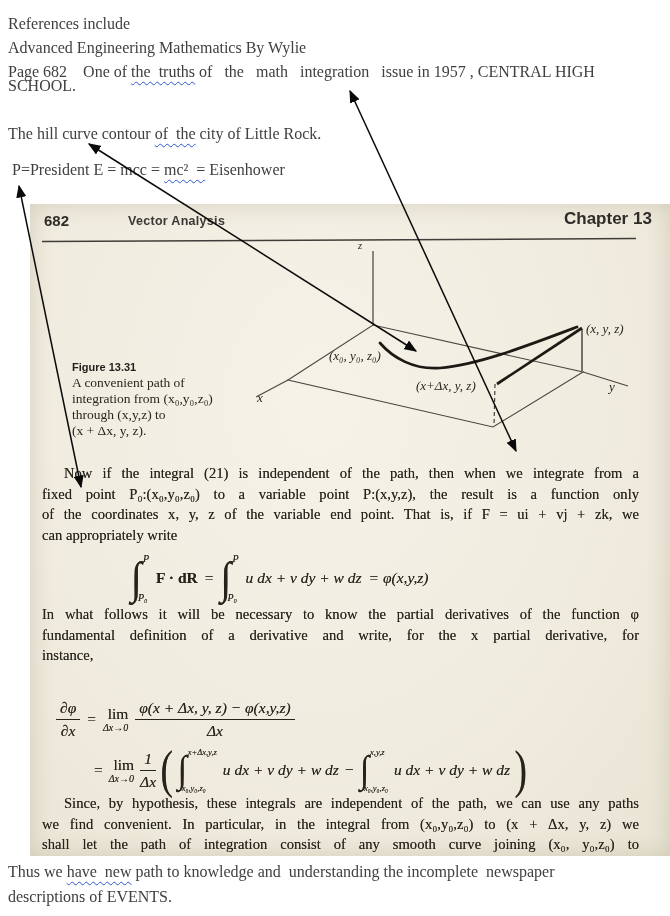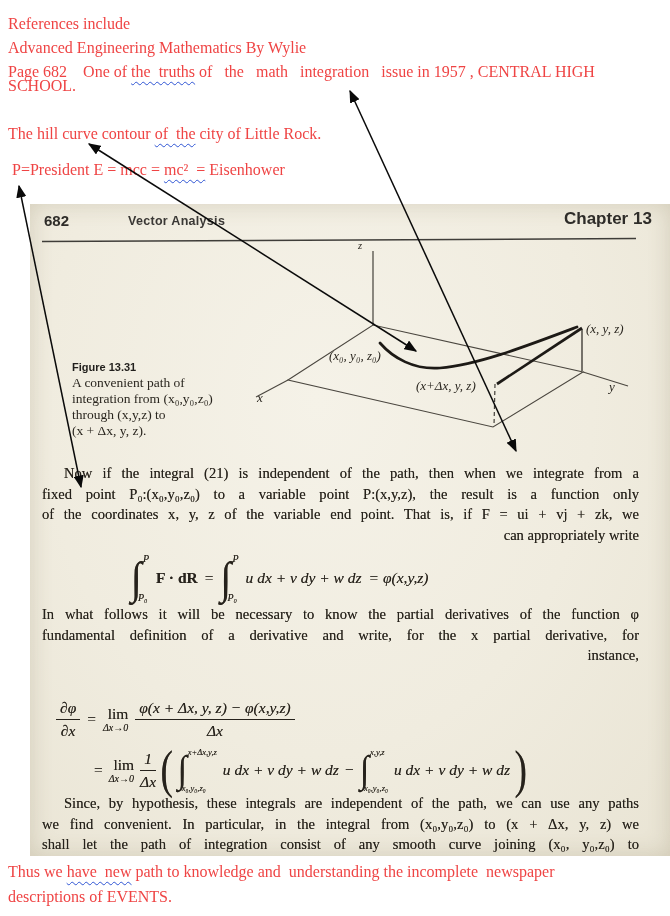--- a/index.html
+++ b/index.html
@@ -1,34 +1,34 @@
 <!DOCTYPE html>
 <html><head>
 <meta charset="utf-8">
 <style>
   html,body{margin:0;padding:0;}
   body{width:670px;height:916px;position:relative;background:#ffffff;
        font-family:"Liberation Serif",serif;color:#000;overflow:hidden;}
   
-  .tline{position:absolute;left:8px;font-size:16px;line-height:20px;white-space:pre;color:#ef4444;}
+  .tline{position:absolute;left:8px;font-size:16px;line-height:20px;white-space:pre;color:#404040;}
   .wv{text-decoration-line:underline;text-decoration-style:wavy;text-decoration-color:#2f55d4;
       text-decoration-thickness:1px;text-underline-offset:4px;}
   
   .scan{position:absolute;left:30px;top:204px;width:640px;height:652px;
         background:radial-gradient(ellipse at 45% 30%, #f5f2e8 0%, #f0ecdf 55%, #e9e4d4 100%);
         box-shadow:inset 0 0 22px rgba(120,105,70,.22);overflow:hidden;
         color:#26221c;}
   .scan .hdr{position:absolute;font-family:"Liberation Sans",sans-serif;font-weight:bold;color:#2e2c29;}
   .cap{position:absolute;left:42px;top:155px;font-size:13.5px;line-height:16px;color:#2a261f;}
   .cap .capt{font-family:"Liberation Sans",sans-serif;font-weight:bold;font-size:11px;color:#211f1c;}
   .figlab{position:absolute;font-style:italic;font-size:13px;color:#2a261f;white-space:pre;}
   .para{position:absolute;width:597px;font-size:14.6px;line-height:20.5px;
         text-shadow:0 0 .6px rgba(45,38,25,.65);}
   .pl{text-align:justify;text-align-last:justify;}
-  .plast{text-align:right;}
+  .plast{text-align:left;}
   .ind{padding-left:22px;}
   
   .eq{position:absolute;display:flex;align-items:center;gap:7px;font-size:15.5px;font-style:italic;
       color:#26221c;text-shadow:0 0 .5px rgba(45,38,25,.6);white-space:pre;}
   .intsym{font-size:40px;font-style:normal;line-height:46px;display:inline-block;transform:scaleY(1.12);}
   .intgrp{display:inline-flex;align-items:center;}
   .intlims{display:inline-flex;flex-direction:column;justify-content:space-between;height:50px;
            font-size:10px;margin-left:1px;}
   .intlims .ilsub{margin-left:-5px;}
   .lims3{display:inline-flex;flex-direction:column;justify-content:space-between;height:46px;

